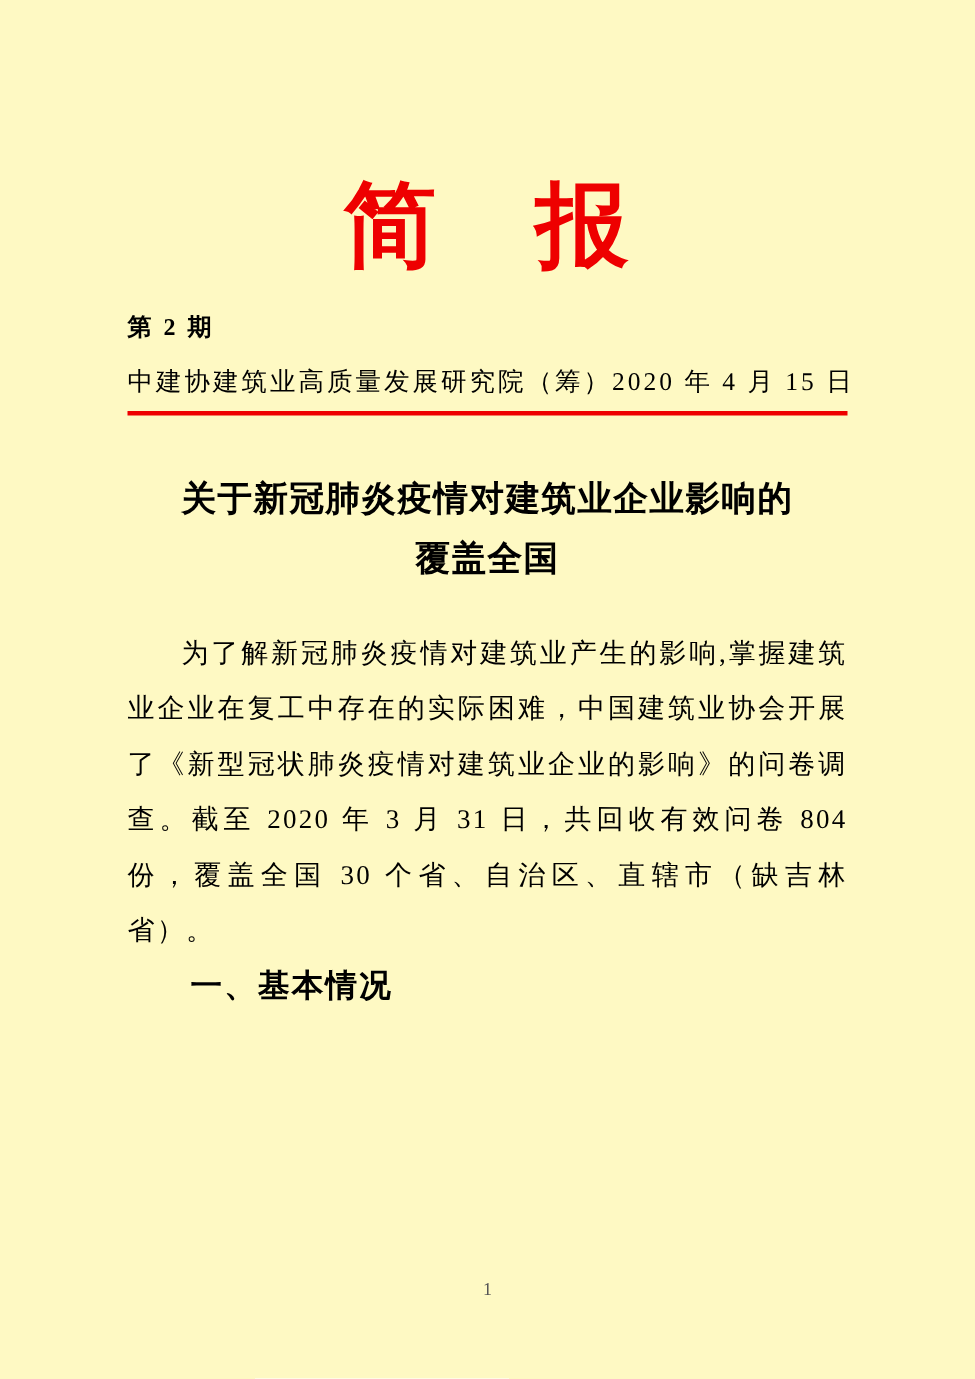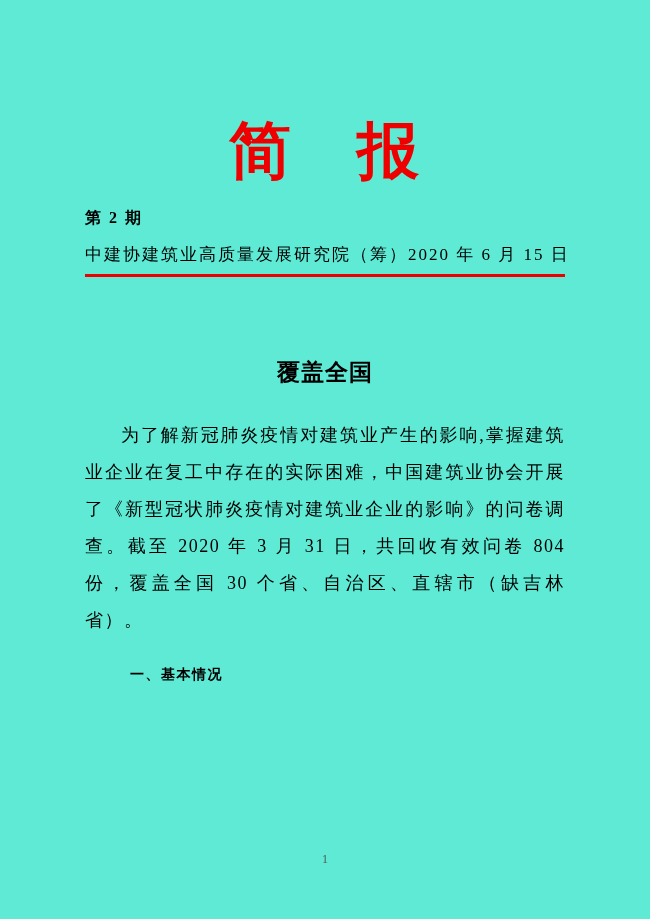--- a/index.html
+++ b/index.html
@@ -5,21 +5,21 @@
   html, body {
     margin: 0;
     padding: 0;
     background: #ffffff;
   }
   .page {
     position: relative;
     width: 650px;
     height: 919px;
     margin: 0 auto;
-    background: #5eead4;
+    background: #fef9c3;
     box-sizing: border-box;
     padding: 0 85px;
     overflow: hidden;
     font-family: "Liberation Serif", "DejaVu Serif", serif;
     color: #000000;
   }
   .masthead {
     margin-top: 112px;
     text-align: center;
     font-size: 62px;
@@ -61,22 +61,22 @@
     margin: 24px 0 0 0;
     font-size: 18px;
     line-height: 37px;
     text-align: justify;
     text-justify: inter-ideograph;
     letter-spacing: 1.5px;
     text-indent: 2em;
     font-family: Liberation Serif, serif;
   }
   .section-heading {
-    margin: 17px;
-    font-size: 14px;
+    margin: 0;
+    font-size: 21px;
     line-height: 37px;
     font-weight: bold;
     text-indent: 2em;
     letter-spacing: 1.5px;
   }
   .page-number {
     position: absolute;
     left: 0;
     right: 0;
     bottom: 52px;
@@ -89,27 +89,27 @@
 <body>
 
 <div class="page">
 
   <div class="masthead">简　报</div>
 
   <div class="issue">第 2 期</div>
 
   <div class="pub-row">
     <span>中建协建筑业高质量发展研究院（筹）</span>
-    <span>2020 年 6 月 15 日</span>
+    <span>2020 年 4 月 15 日</span>
   </div>
 
   <div class="red-rule"></div>
 
   <h1 class="report-title">
-    <br>
+    <span>关于新冠肺炎疫情对建筑业企业影响的</span><br>
     <span>覆盖全国</span>
   </h1>
 
   <p class="body-text">为了解新冠肺炎疫情对建筑业产生的影响,掌握建筑业企业在复工中存在的实际困难，中国建筑业协会开展了《新型冠状肺炎疫情对建筑业企业的影响》的问卷调查。截至 2020 年 3 月 31 日，共回收有效问卷 804 份，覆盖全国 30 个省、自治区、直辖市（缺吉林省）。</p>
 
   <h2 class="section-heading">一、基本情况</h2>
 
 
   <div class="page-number">1</div>
 

